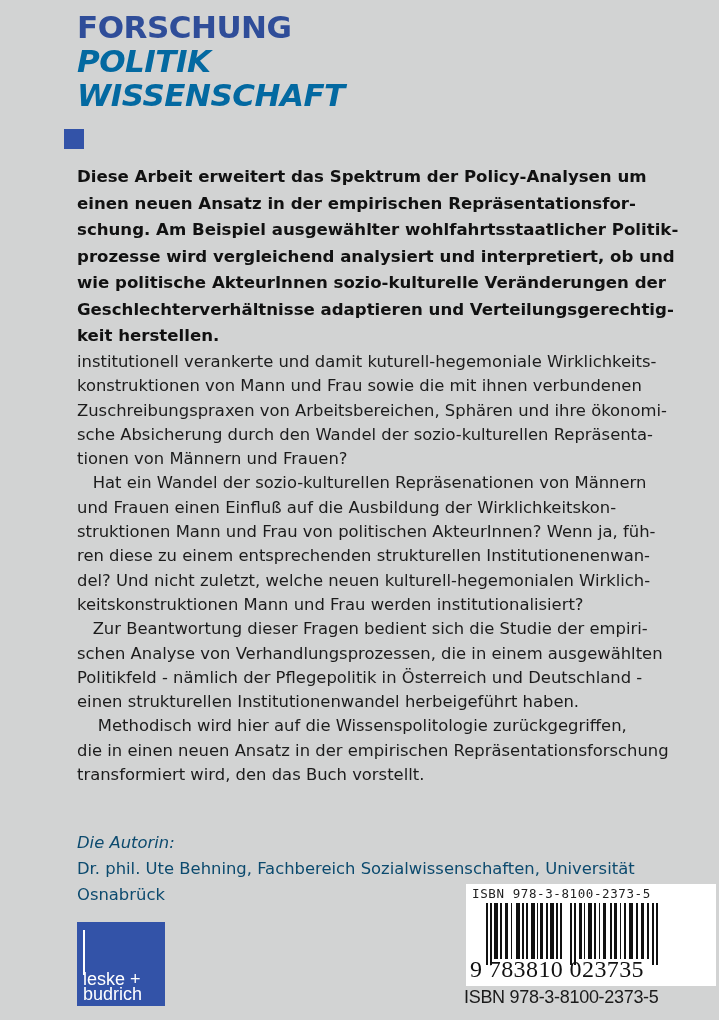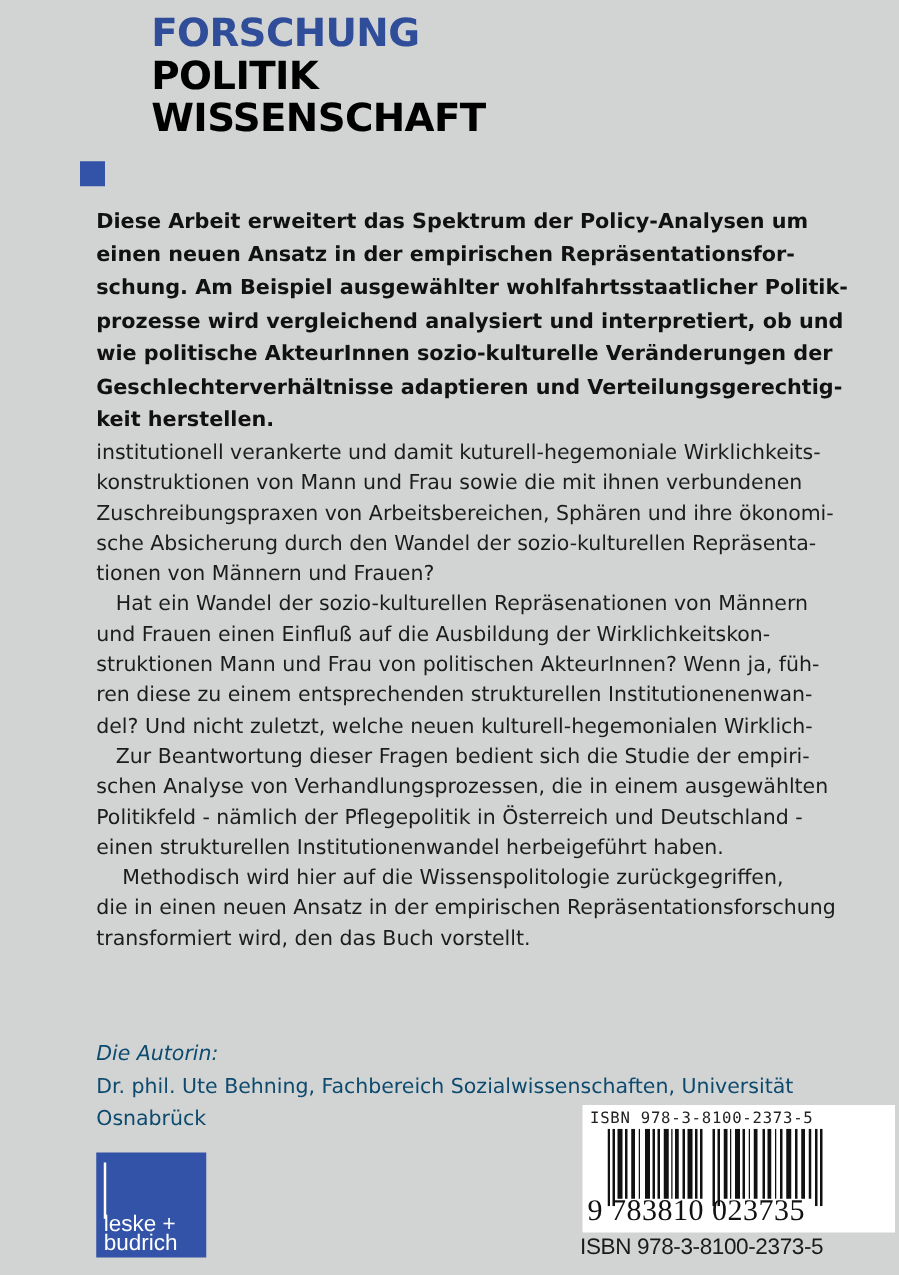--- a/index.html
+++ b/index.html
@@ -3,30 +3,30 @@
 <meta charset="utf-8">
 <style>
   html, body { margin: 0; padding: 0; }
   body {
     width: 719px; height: 1020px;
     background: #d2d3d3;
     position: relative; overflow: hidden;
     font-family: "DejaVu Sans", sans-serif;
     color: #1a1a1a;
   }
-  .series { position: absolute; left: 77px; top: 10px; margin-left: 44px; }
+  .series { position: absolute; left: 77px; top: 10px; }
   .series div {
     font-family: "DejaVu Sans", sans-serif;
     font-weight: bold;
     font-size: 31px;
     line-height: 34px;
     letter-spacing: -0.5px;
   }
   .s1 { color: #2f4d99; }
-  .s2, .s3 { color: #000000; }
+  .s2, .s3 { color: #0369a1; font-style: italic; }
   .square {
     position: absolute; left: 64px; top: 129px;
     width: 20px; height: 20px; background: #3353a8;
   }
   .lead {
     position: absolute; left: 77px; top: 164px; width: 560px;
     font-weight: bold; font-size: 16.6px; line-height: 26.5px;
     color: #111;
   }
   .lead div { white-space: nowrap; }
@@ -102,20 +102,21 @@
   <div>institutionell verankerte und damit kuturell-hegemoniale Wirklichkeits-</div>
   <div>konstruktionen von Mann und Frau sowie die mit ihnen verbundenen</div>
   <div>Zuschreibungspraxen von Arbeitsbereichen, Sphären und ihre ökonomi-</div>
   <div>sche Absicherung durch den Wandel der sozio-kulturellen Repräsenta-</div>
   <div>tionen von Männern und Frauen?</div>
   <div>&nbsp;&nbsp;&nbsp;Hat ein Wandel der sozio-kulturellen Repräsenationen von Männern</div>
   <div>und Frauen einen Einfluß auf die Ausbildung der Wirklichkeitskon-</div>
   <div>struktionen Mann und Frau von politischen AkteurInnen? Wenn ja, füh-</div>
   <div>ren diese zu einem entsprechenden strukturellen Institutionenenwan-</div>
   <div>del? Und nicht zuletzt, welche neuen kulturell-hegemonialen Wirklich-</div>
+  <div>keitskonstruktionen Mann und Frau werden institutionalisiert?</div>
   <div>&nbsp;&nbsp;&nbsp;Zur Beantwortung dieser Fragen bedient sich die Studie der empiri-</div>
   <div>schen Analyse von Verhandlungsprozessen, die in einem ausgewählten</div>
   <div>Politikfeld - nämlich der Pflegepolitik in Österreich und Deutschland -</div>
   <div>einen strukturellen Institutionenwandel herbeigeführt haben.</div>
   <div>&nbsp;&nbsp;&nbsp;&nbsp;Methodisch wird hier auf die Wissenspolitologie zurückgegriffen,</div>
   <div>die in einen neuen Ansatz in der empirischen Repräsentationsforschung</div>
   <div>transformiert wird, den das Buch vorstellt.</div>
 </div>
 
 <div class="author">

